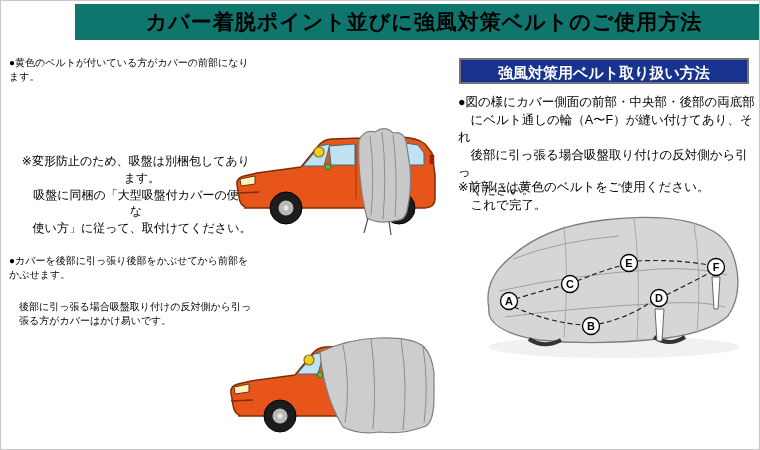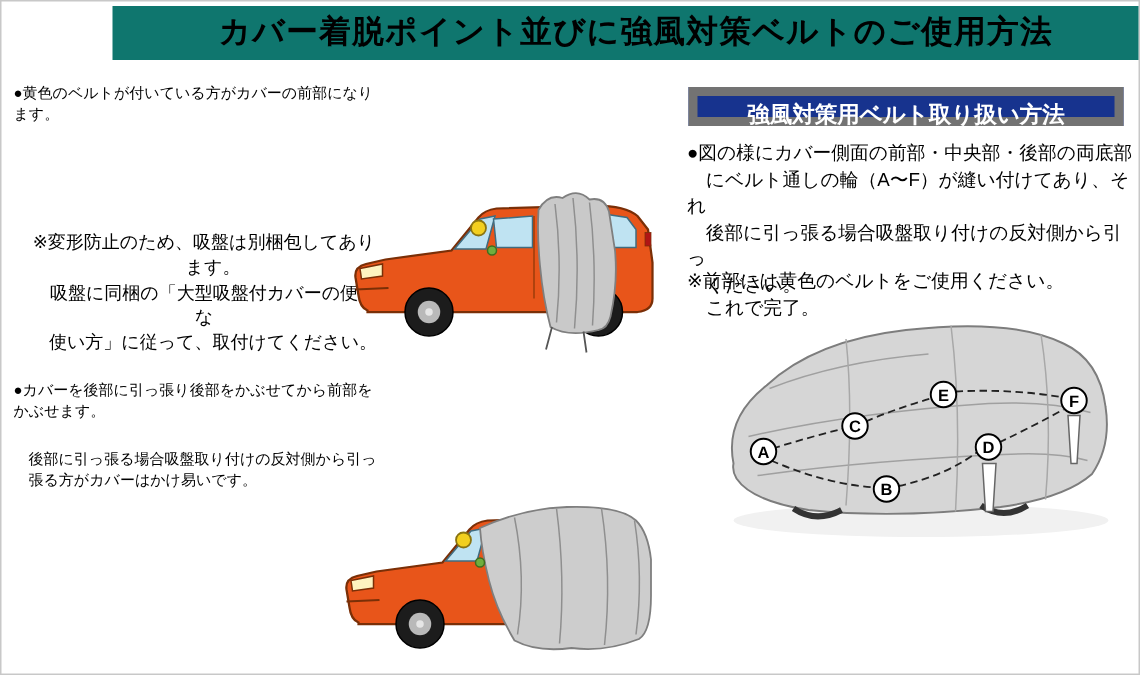--- a/index.html
+++ b/index.html
@@ -12,21 +12,21 @@
   .title-bar {
     position:absolute; left:31px; top:3px; width:698px; height:36px;
     background:#0f766e; color:#000; font-size:21px; font-weight:bold;
     text-align:center; line-height:36px; letter-spacing:1px;margin-left:43px;
   }
   .txt { position:absolute; white-space:pre-line; font-size:10px; line-height:1.4; color:#000; }
   .txt.small { font-size:12px; }
   .sub-header {
     position:absolute; left:458px; top:57px; width:290px; height:26px;
     background:#17338e; color:#ffffff; font-size:15px; font-weight:bold;
-    text-align:center; line-height:26px; border:6px solid #737373;
+    text-align:center; line-height:26px; border:2px solid #737373;
   }
   .p1 { left:8px;  top:55px;  width:322px; }
   .p2 { left:8px;  top:104px; width:322px; }
   .n1 { left:16px; top:152px; width:238px;text-align:center; }
   .p3 { left:8px;  top:253px; width:322px; }
   .n2 { left:18px; top:299px; width:312px; }
   .rp1 { left:457px; top:93px;  width:302px; font-size:12.5px; }
   .rn1 { left:457px; top:166px; width:302px; font-size:12.5px;margin-top:12px; }
   svg.illus { position:absolute; }
   .car1 { left:228px; top:86px; }

